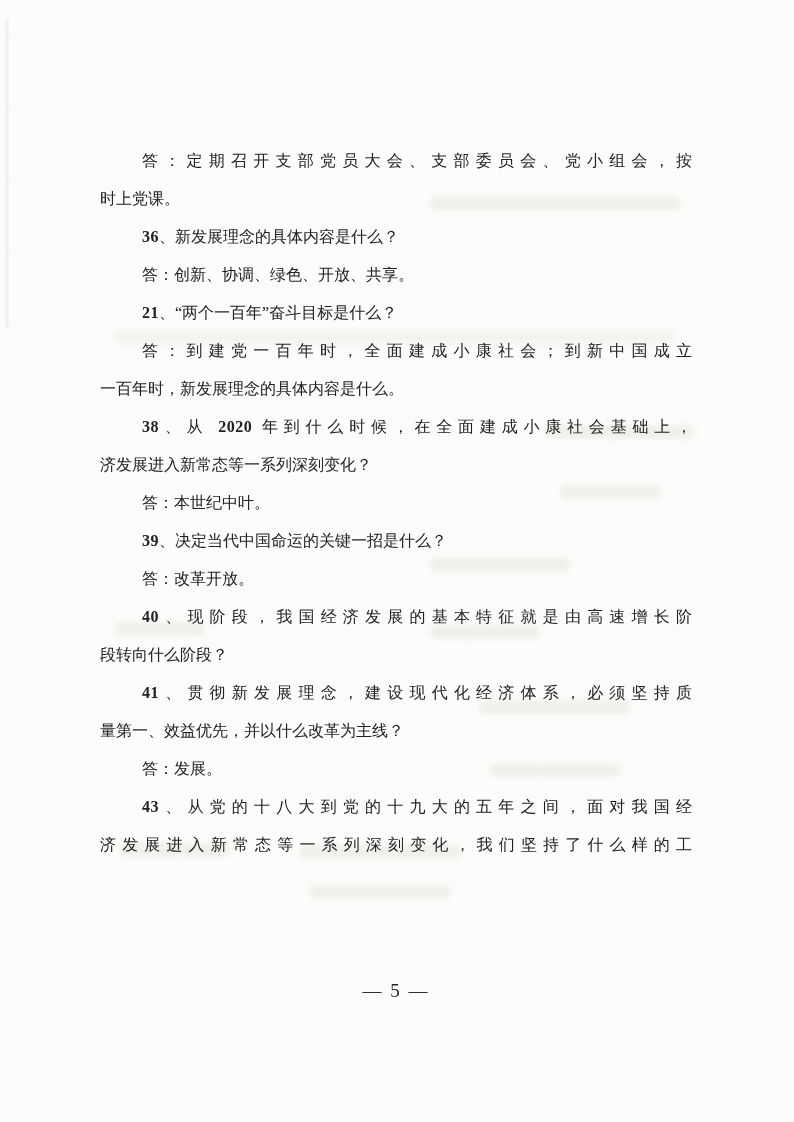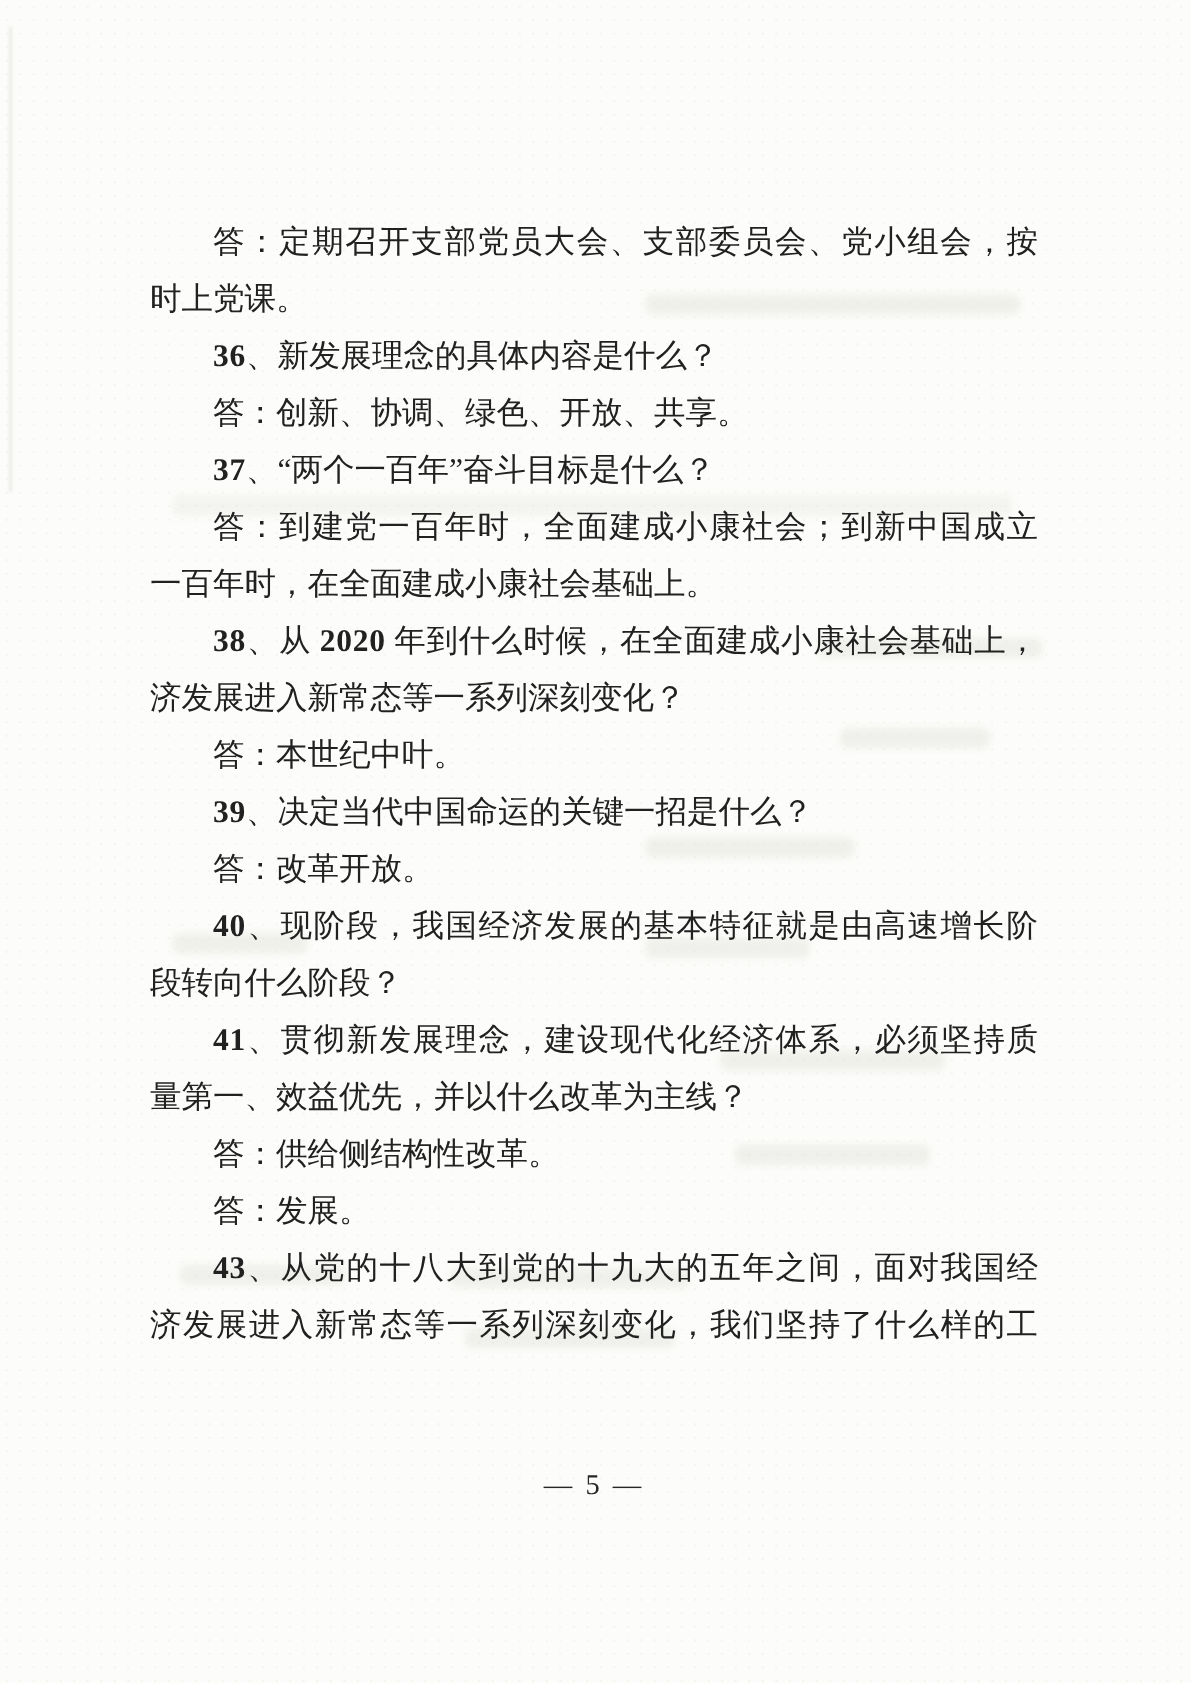--- a/index.html
+++ b/index.html
@@ -17,21 +17,21 @@
   .edge-streak{
     position:absolute;left:6px;top:18px;width:2px;height:310px;
     background:#dcdcd6;opacity:.55;filter:blur(1px);
   }
   .smudge{
     position:absolute;height:14px;border-radius:5px;
     background:#e4e4dd;opacity:.5;filter:blur(2.5px);
   }
   .content{
     position:absolute;left:100px;top:142px;width:592px;
-    font-size:21px;line-height:38px;
+    font-size:16px;line-height:38px;
   }
   .ln{white-space:nowrap;}
   .ln.ind{padding-left:42px;}
   .ln.full{
     white-space:normal;
     text-align:justify;
     text-align-last:justify;
   }
   .num{font-weight:700;letter-spacing:.5px;font-family:Liberation Serif, serif;}
   .footer{
@@ -56,33 +56,32 @@
   <div class="smudge" style="left:490px;top:763px;width:130px"></div>
   <div class="smudge" style="left:120px;top:843px;width:110px"></div>
   <div class="smudge" style="left:300px;top:845px;width:160px"></div>
   <div class="smudge" style="left:310px;top:885px;width:140px"></div>
 
   <div class="content">
     <div class="ln ind full"><span>答：定期召开支部党员大会、支部委员会、党小组会，按</span></div>
     <div class="ln"><span>时上党课。</span></div>
     <div class="ln ind"><span class="num">36</span><span>、新发展理念的具体内容是什么？</span></div>
     <div class="ln ind"><span>答：创新、协调、绿色、开放、共享。</span></div>
-    <div class="ln ind"><span class="num">37</span><span>、“两个一百年”奋斗目标是什么？</span></div>
+    <div class="ln ind"><span class="num">21</span><span>、“两个一百年”奋斗目标是什么？</span></div>
     <div class="ln ind full"><span>答：到建党一百年时，全面建成小康社会；到新中国成立</span></div>
-    <div class="ln"><span>一百年时，在全面建成小康社会基础上。</span></div>
+    <div class="ln"><span>一百年时，新发展理念的具体内容是什么。</span></div>
     <div class="ln ind full"><span class="num">38</span><span>、从 </span><span class="num">2020</span><span> 年到什么时候，在全面建成小康社会基础上，</span></div>
     <div class="ln"><span>济发展进入新常态等一系列深刻变化？</span></div>
     <div class="ln ind"><span>答：本世纪中叶。</span></div>
     <div class="ln ind"><span class="num">39</span><span>、决定当代中国命运的关键一招是什么？</span></div>
     <div class="ln ind"><span>答：改革开放。</span></div>
     <div class="ln ind full"><span class="num">40</span><span>、现阶段，我国经济发展的基本特征就是由高速增长阶</span></div>
     <div class="ln"><span>段转向什么阶段？</span></div>
     <div class="ln ind full"><span class="num">41</span><span>、贯彻新发展理念，建设现代化经济体系，必须坚持质</span></div>
     <div class="ln"><span>量第一、效益优先，并以什么改革为主线？</span></div>
-    <div class="ln ind"><span>答：供给侧结构性改革。</span></div>
     <div class="ln ind"><span>答：发展。</span></div>
     <div class="ln ind full"><span class="num">43</span><span>、从党的十八大到党的十九大的五年之间，面对我国经</span></div>
     <div class="ln full"><span>济发展进入新常态等一系列深刻变化，我们坚持了什么样的工</span></div>
   </div>
 
   <div class="footer">— 5 —</div>
 
 </div>
 
 </body></html>

